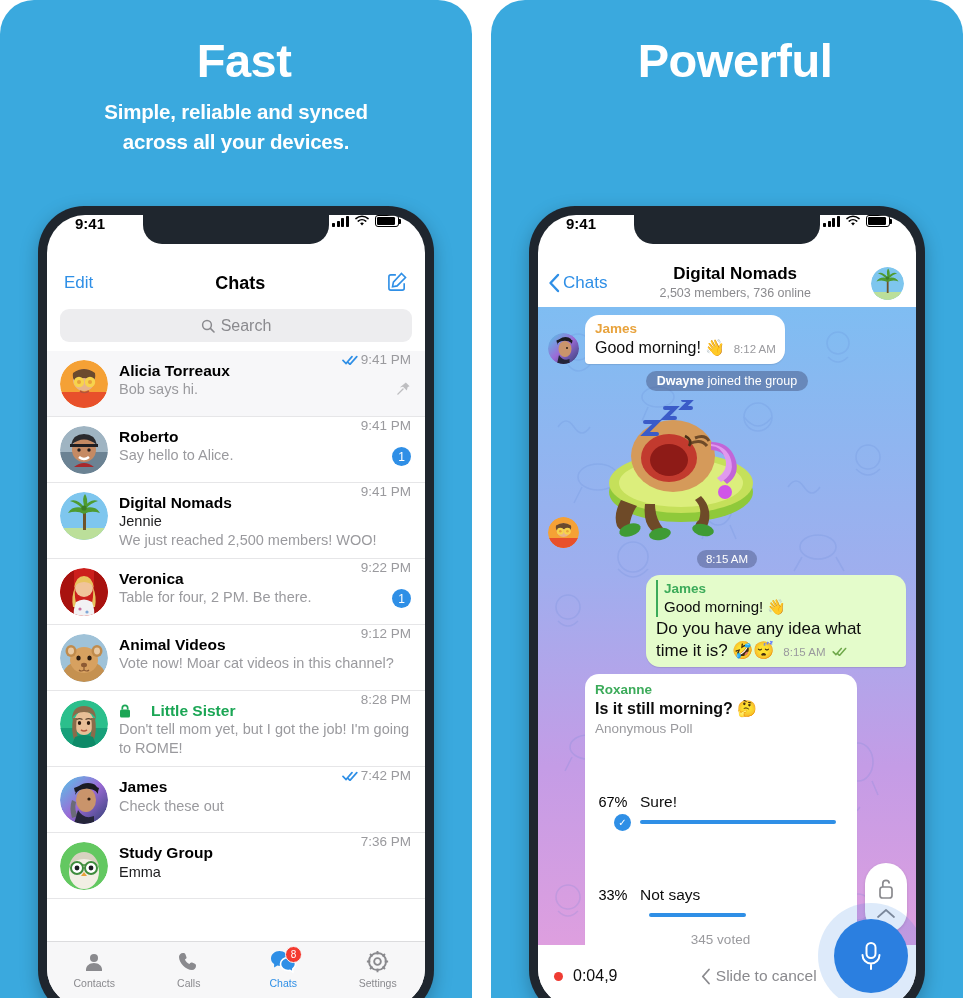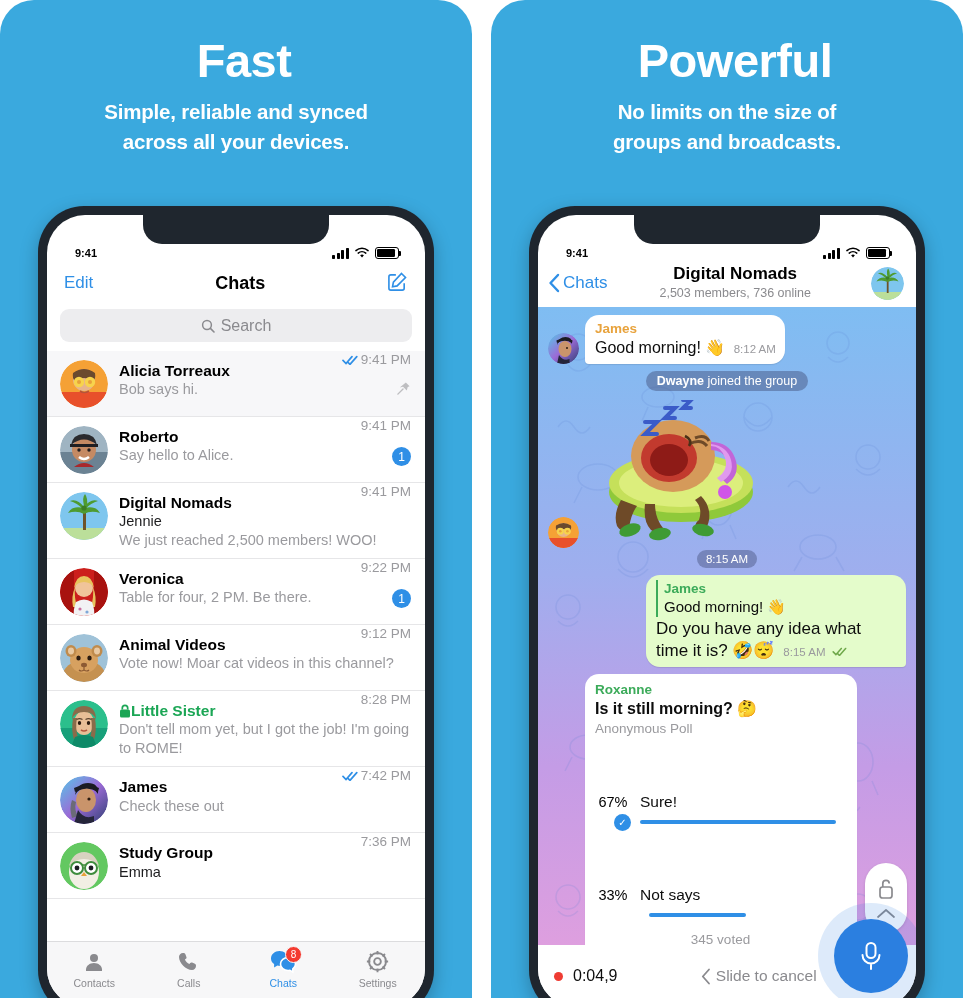--- a/index.html
+++ b/index.html
@@ -60,23 +60,23 @@
     position: absolute; top: 0; left: 50%; transform: translateX(-50%);
     width: 186px; height: 29px;
     background: #1F262E;
     border-radius: 0 0 19px 19px;
     z-index: 40;
   }
 
   
   .statusbar {
     position: relative; height: 44px;
-    display: flex; align-items: flex-end; justify-content: space-between;
+    display: flex; align-items: flex-start; justify-content: space-between;
     padding: 0 26px 0 28px;
-    font-size: 11px; font-weight: bold; color: #000;
+    font-size: 15px; font-weight: bold; color: #000;
     z-index: 30;
   }
   .sb-right { display: flex; align-items: center; gap: 5px; }
   .bars { display: flex; align-items: flex-end; gap: 1.6px; height: 11px; }
   .bars i { display: block; width: 3px; background: #000; border-radius: .8px; }
   .bars i:nth-child(1){height:4px}.bars i:nth-child(2){height:6px}
   .bars i:nth-child(3){height:8.5px}.bars i:nth-child(4){height:11px}
   .batt {
     width: 24px; height: 11.5px; border: 1.4px solid #000; border-radius: 3px;
     position: relative; padding: 1px;
@@ -103,21 +103,21 @@
     display: flex; padding: 9px 14px 8px 13px; gap: 11px;
     border-bottom: 1px solid #E6E6E8; position: relative;
   }
   .chat-row.pinned { background: #F7F7F9; }
   .avatar {
     width: 48px; height: 48px; border-radius: 50%; flex: none;
     overflow: hidden; position: relative;
   }
   .chat-main { flex: 1; min-width: 0; padding-top: 1px; }
   .chat-name { font-size: 15.5px; font-weight: bold; color: #000; line-height: 1.25; }
-  .chat-name.secret { color: #1BA655; display: flex; align-items: center; gap: 0; }
+  .chat-name.secret { color: #1BA655; display: flex; align-items: center; gap: 20px; }
   .chat-sender { font-size: 14.5px; color: #1D1D1F; line-height: 1.3; }
   .chat-msg { font-size: 14.5px; color: #9A9A9E; line-height: 1.3; }
   .chat-right {
     position: absolute; right: 14px; top: 1px;
     display: flex; flex-direction: column; align-items: flex-end; gap: 14px;
   }
   .chat-time { font-size: 13.5px; color: #9A9A9E; display:flex; align-items:center; gap:3px; }
   .badge-unread {
     width: 19px; height: 19px; border-radius: 50%; background: #2F8FE6;
     color: #fff; font-size: 12px; display: flex; align-items: center; justify-content: center;
@@ -616,24 +616,20 @@
           </div>
         </div>
 
       </div>
     </div>
   </div>
 
   <div class="panel right">
     <div class="promo">
       <div class="promo-title">Powerful</div>
-      <div class="promo-sub">
-        <div>No limits on the size of</div>
-        <div>groups and broadcasts.</div>
-      </div>
     </div>
 
     <div class="phone">
       <div class="screen">
         <div class="notch"></div>
 
         <div class="statusbar">
           <span>9:41</span>
           <span class="sb-right">
             <span class="bars">

